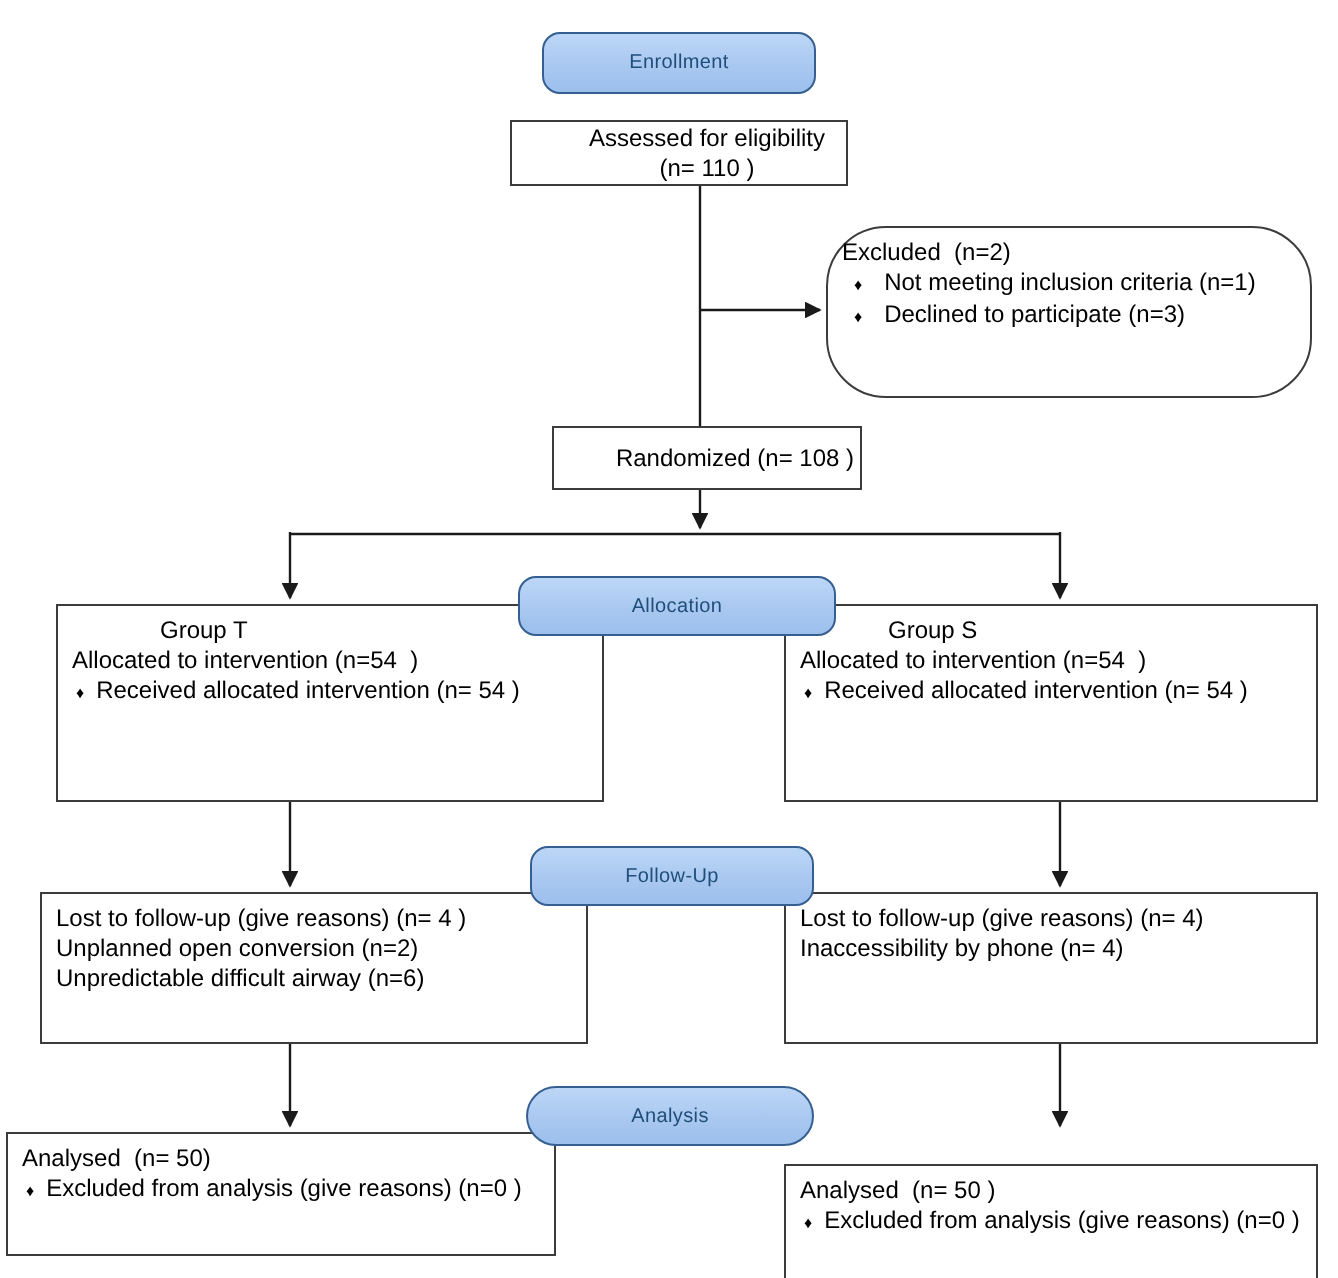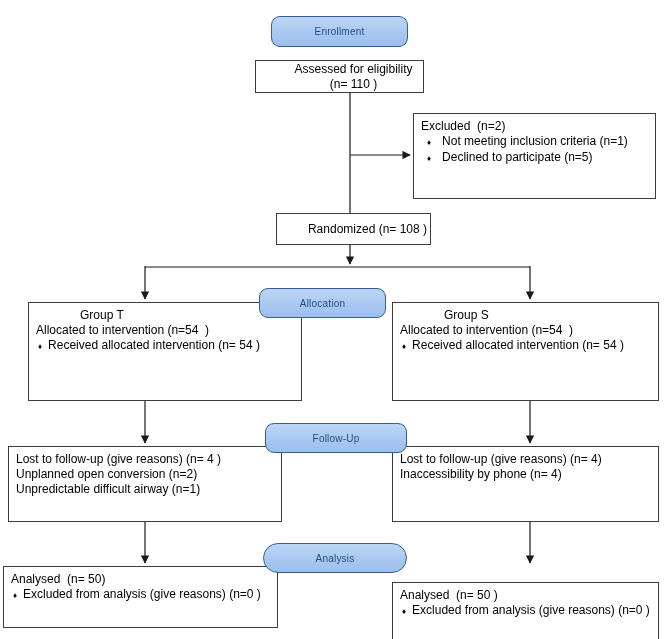--- a/index.html
+++ b/index.html
@@ -47,37 +47,37 @@
       <line x1="145" y1="266" x2="145" y2="299" marker-end="url(#arr)"></line>
       <line x1="530" y1="266" x2="530" y2="299" marker-end="url(#arr)"></line>
       <line x1="145" y1="401" x2="145" y2="443" marker-end="url(#arr)"></line>
       <line x1="530" y1="401" x2="530" y2="443" marker-end="url(#arr)"></line>
       <line x1="145" y1="522" x2="145" y2="563" marker-end="url(#arr)"></line>
       <line x1="530" y1="522" x2="530" y2="563" marker-end="url(#arr)"></line>
     </g>
   </svg>
 
   <div class="stage" style="left:271px;top:16px;width:137px;height:31px;">Enrollment</div>
-  <div class="stage" style="left:259px;top:288px;width:127px;height:30px;">Allocation</div>
+  <div class="stage" style="left:259px;top:288px;width:159px;height:30px;">Allocation</div>
   <div class="stage" style="left:265px;top:423px;width:142px;height:30px;">Follow-Up</div>
   <div class="stage" style="left:263px;top:543px;width:144px;height:30px;border-radius:15px;">Analysis</div>
 
   <div class="box center" style="left:255px;top:60px;width:169px;height:33px;">
     <span class="line">Assessed for eligibility (n= 110 )</span>
   </div>
 
-  <div class="box toppad" style="left:413px;top:113px;width:243px;height:86px;">
+  <div class="box toppad" style="left:413px;top:113px;width:243px;height:86px;border-radius:30px;">
     <span class="line">Excluded  (n=2)</span>
     <div class="bullet-row wide">
       <span class="diamond">♦</span>
       <span class="bullet-text">Not meeting inclusion criteria (n=1)</span>
     </div>
     <div class="bullet-row wide">
       <span class="diamond">♦</span>
-      <span class="bullet-text">Declined to participate (n=5)</span>
+      <span class="bullet-text">Declined to participate (n=3)</span>
     </div>
   </div>
 
   <div class="box center" style="left:276px;top:213px;width:155px;height:32px;">
     <span class="line">Randomized (n= 108 )</span>
   </div>
 
   <div class="box toppad" style="left:8px;top:302px;width:274px;height:99px;margin-left:20px;">
     <span class="line indent1">Group T</span>
     <span class="line">Allocated to intervention (n=54  )</span>
@@ -89,24 +89,24 @@
 
   <div class="box toppad" style="left:392px;top:302px;width:267px;height:99px;">
     <span class="line indent1">Group S</span>
     <span class="line">Allocated to intervention (n=54  )</span>
     <div class="bullet-row">
       <span class="diamond">♦</span>
       <span class="bullet-text">Received allocated intervention (n= 54 )</span>
     </div>
   </div>
 
-  <div class="box toppad" style="left:8px;top:446px;width:274px;height:76px;">
+  <div class="box toppad" style="left:20px;top:446px;width:274px;height:76px;">
     <span class="line">Lost to follow-up (give reasons) (n= 4 )</span>
     <span class="line">Unplanned open conversion (n=2)</span>
-    <span class="line">Unpredictable difficult airway (n=1)</span>
+    <span class="line">Unpredictable difficult airway (n=6)</span>
   </div>
 
   <div class="box toppad" style="left:392px;top:446px;width:267px;height:76px;">
     <span class="line">Lost to follow-up (give reasons) (n= 4)</span>
     <span class="line">Inaccessibility by phone (n= 4)</span>
   </div>
 
   <div class="box toppad" style="left:3px;top:566px;width:275px;height:62px;">
     <span class="line">Analysed  (n= 50)</span>
     <div class="bullet-row">

